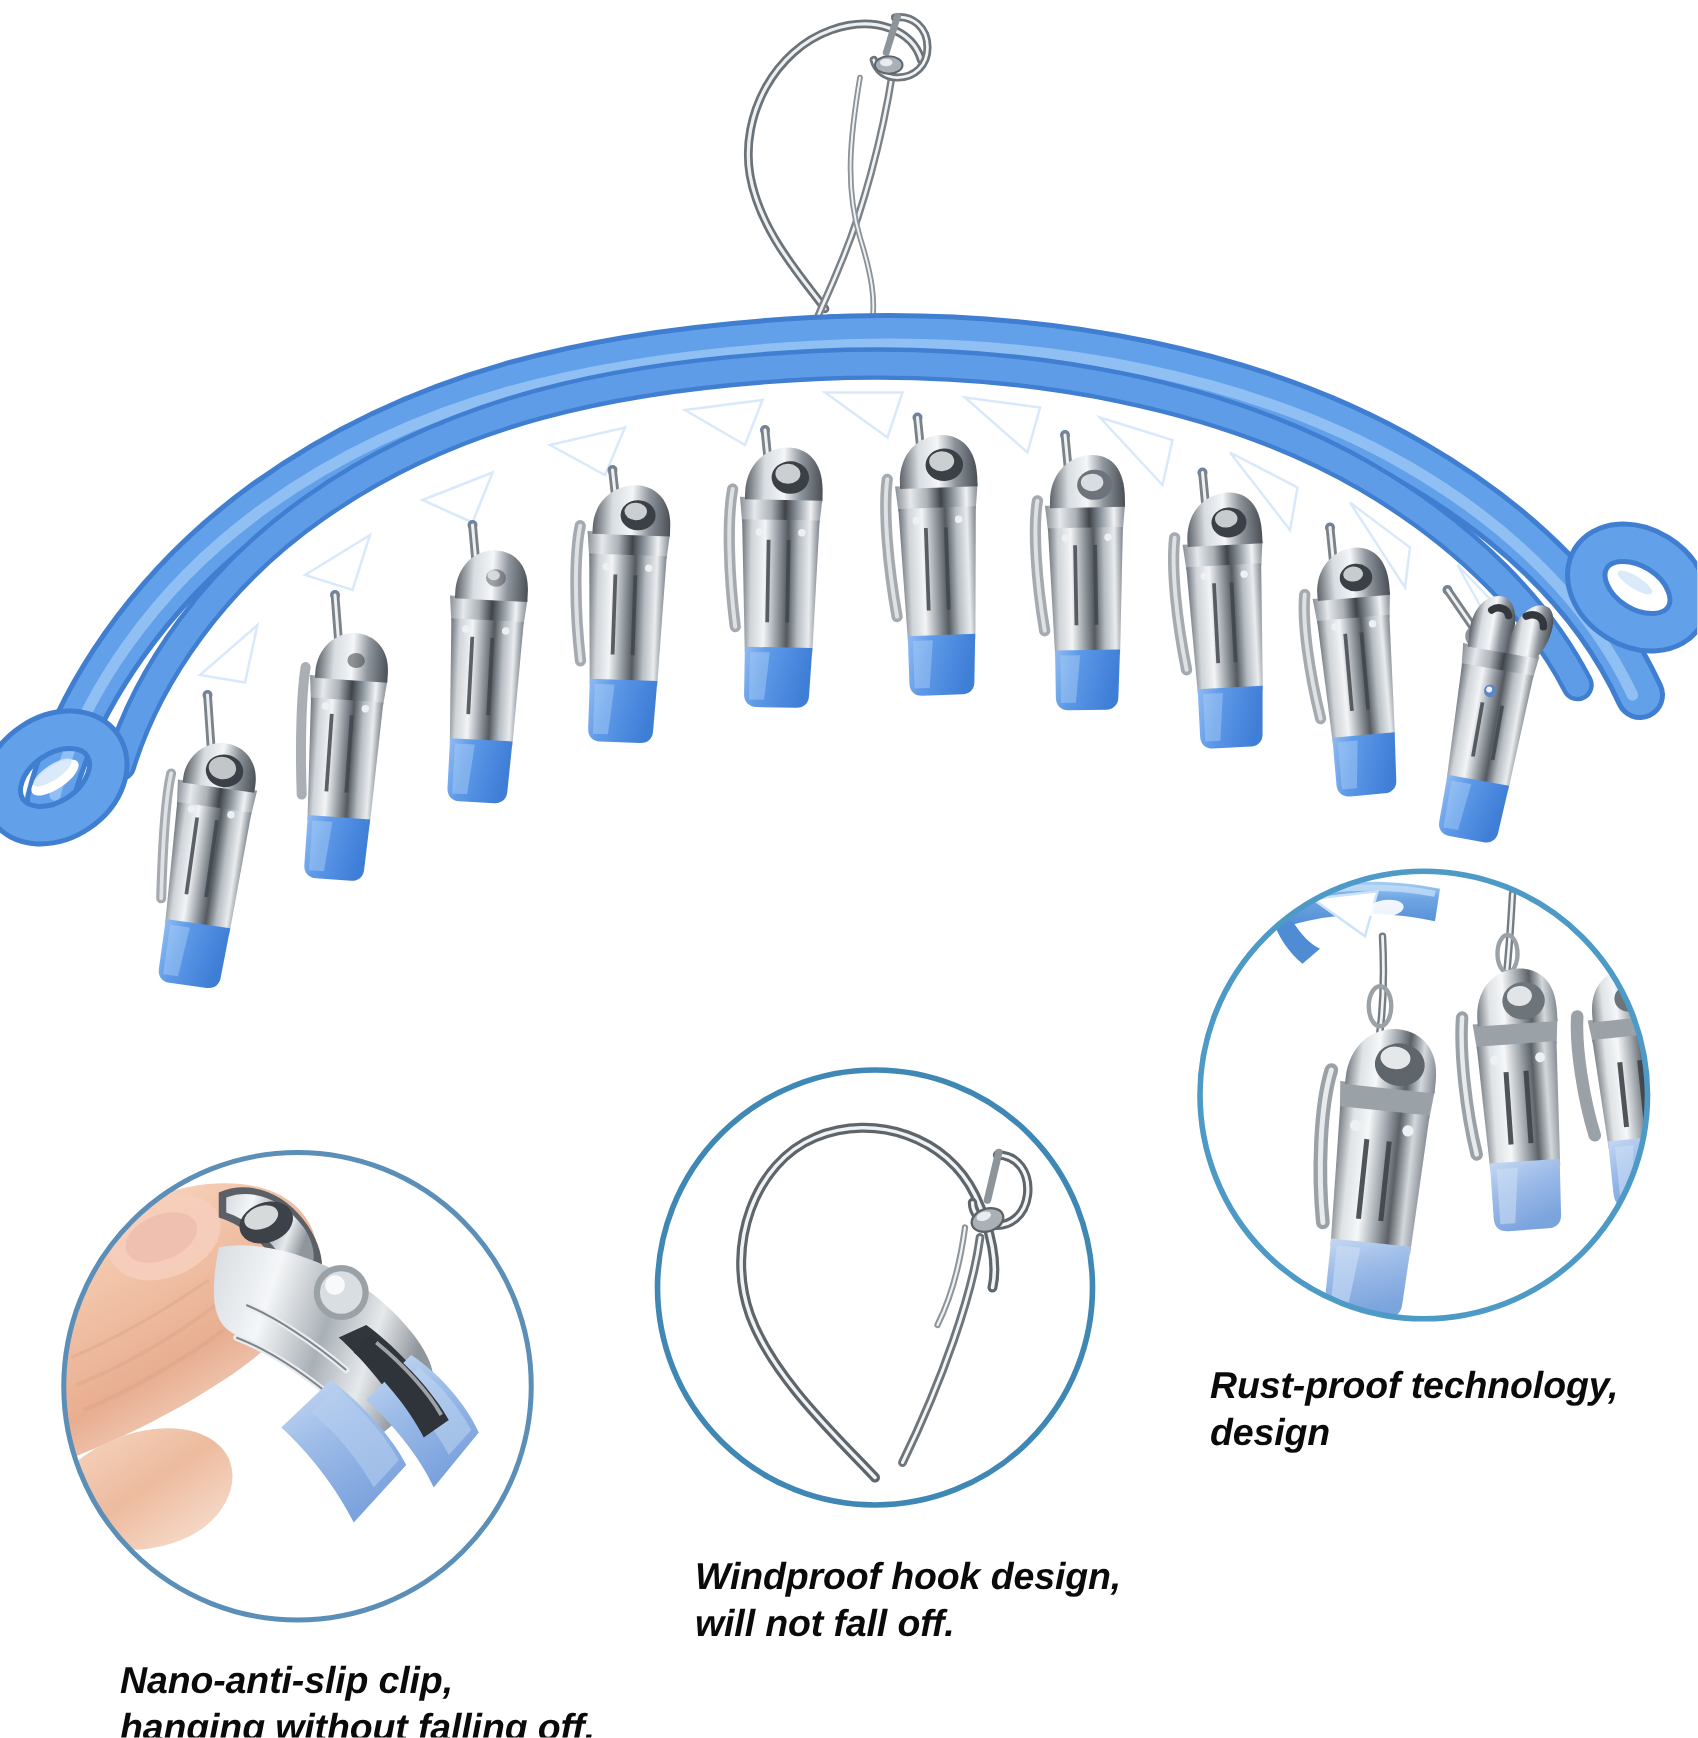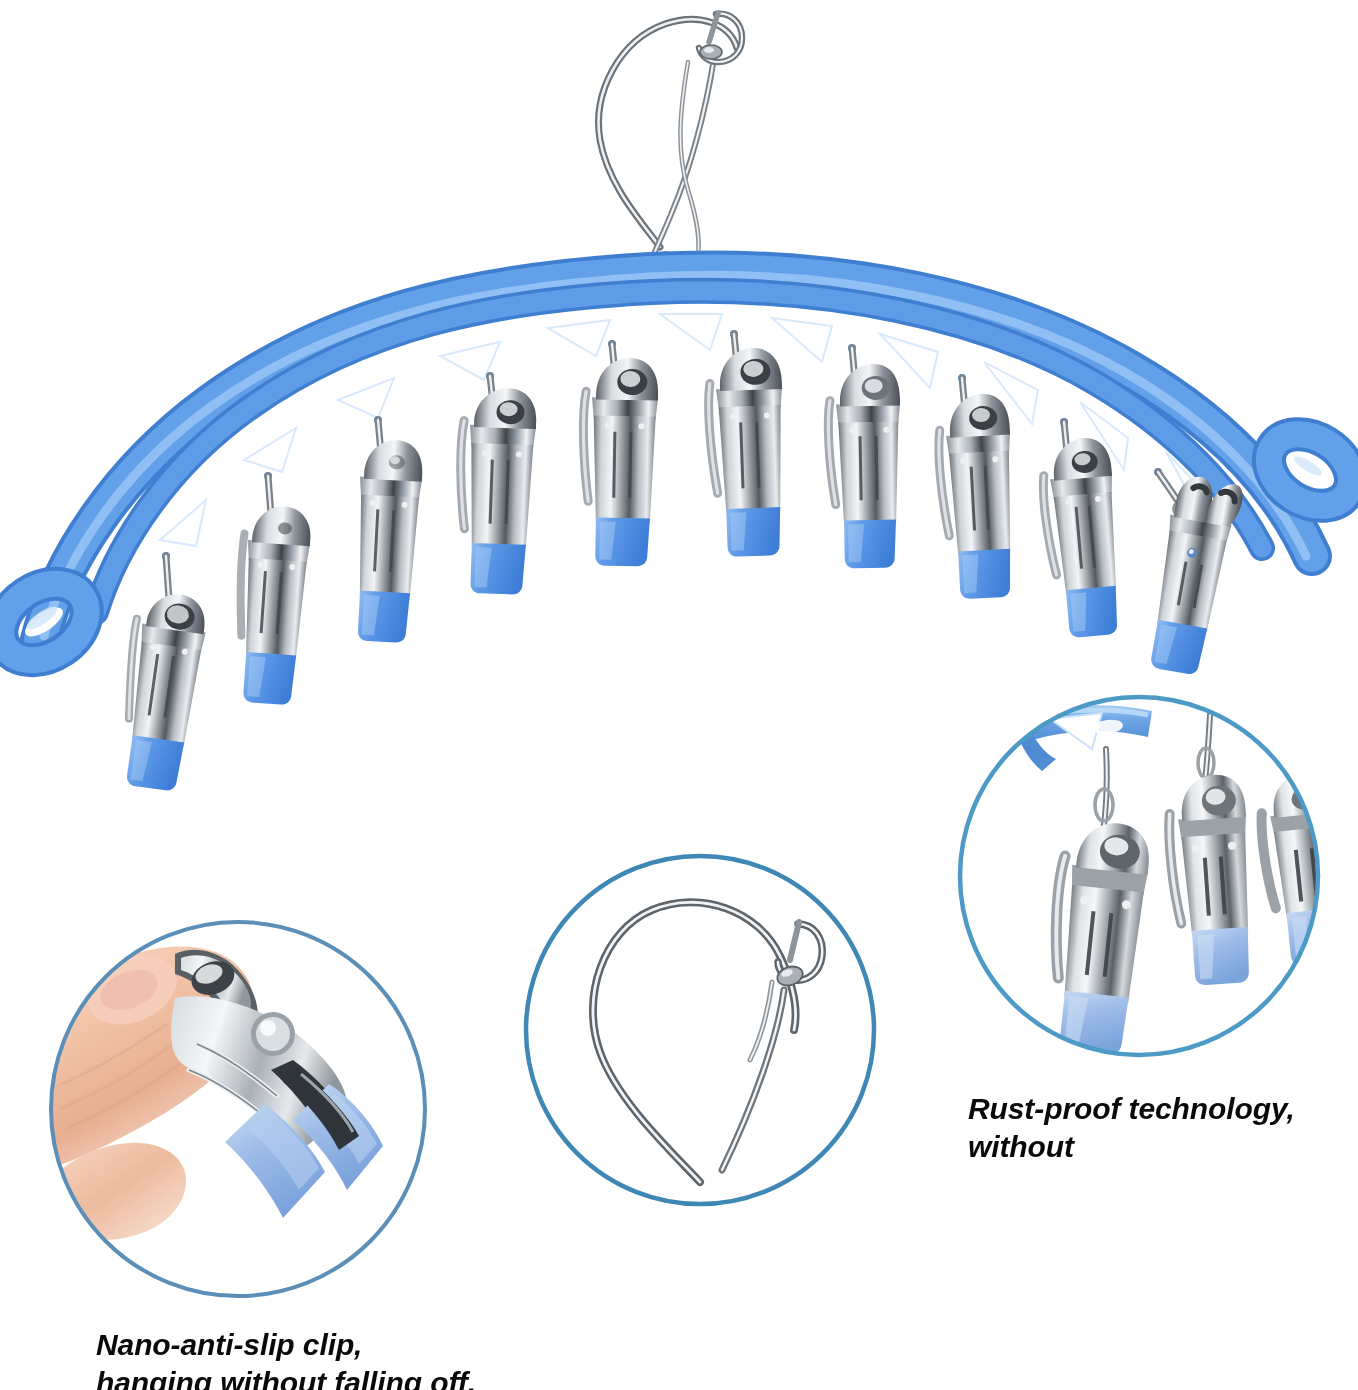--- a/index.html
+++ b/index.html
@@ -639,17 +639,19 @@
         <path d="M -21 103 L -6 103 L -11 145 L -21 145 Z" fill="#cfe0f6" opacity="0.55"></path>
         <path d="M -40 -4 C -44 20 -42 62 -36 92" fill="none" stroke="#9aa1a7" stroke-width="10" stroke-linecap="round"></path>
       </g>
     </g>
     <circle cx="183" cy="183" r="179" fill="none" stroke="#4e9ac7" stroke-width="4.5"></circle>
   </svg>
 
   <div class="caption" id="caption-nano">Nano-anti-slip clip,
 hanging without falling off.</div>
 
+  <div class="caption" id="caption-windproof">Windproof hook design,
+will not fall off.</div>
 
   <div class="caption" id="caption-rust">Rust-proof technology,
-without</div>
+design</div>
 
 </div>
 
 </body></html>

